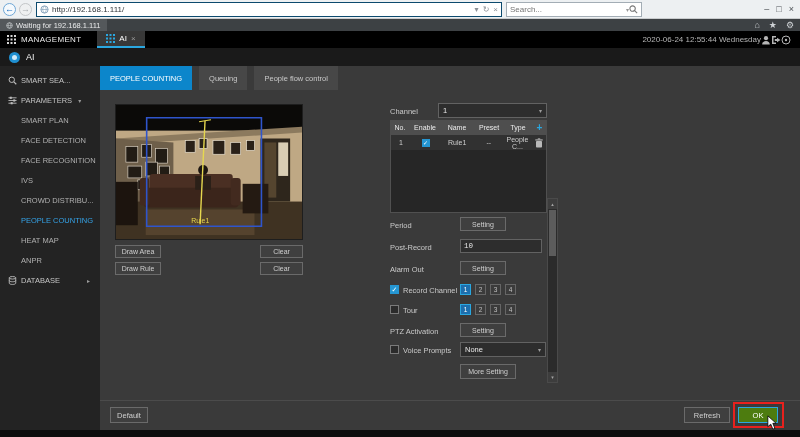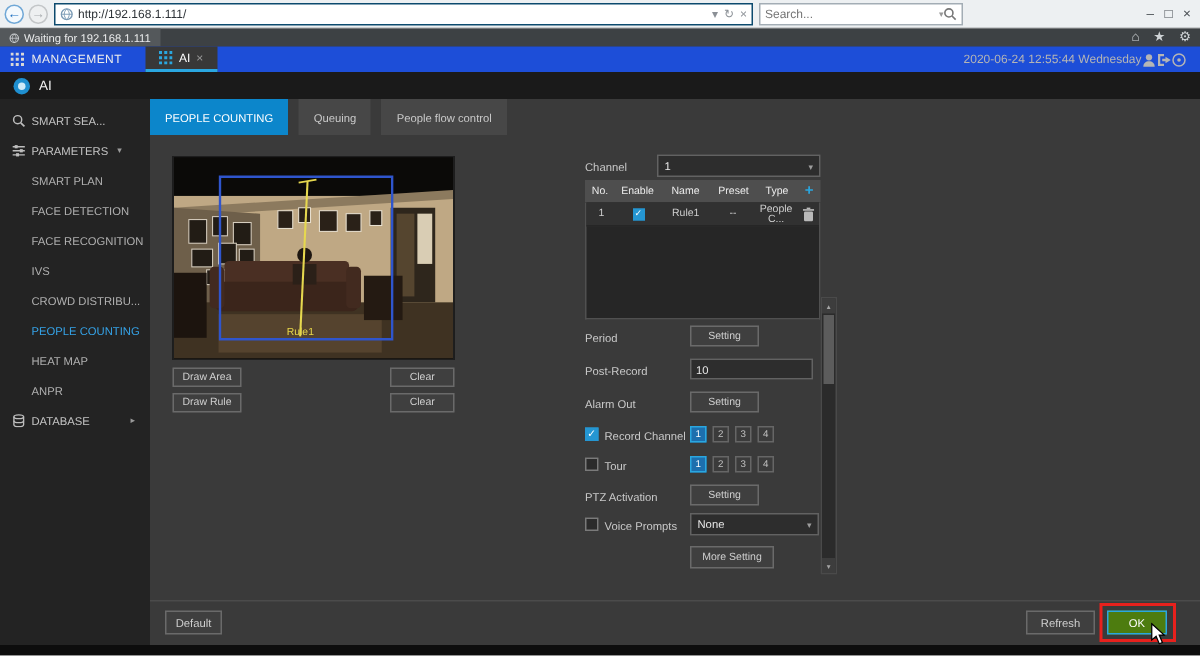--- a/index.html
+++ b/index.html
@@ -16,27 +16,27 @@
   .addrbar .url{margin-left:3px;white-space:nowrap}
   .addr-tools{margin-left:auto;display:flex;gap:4px;color:#8b9096;font-size:8px}
   .addr-tools span{cursor:pointer}
   .searchbox{margin-left:4px;width:136px;height:15px;background:#fff;border:1px solid #a3adb5;display:flex;align-items:center;padding:0 3px}
   .search-input{border:none;outline:none;flex:1;min-width:0;font-size:8px;color:#555;font-family:"Liberation Sans",sans-serif;background:transparent}
   .win-controls{margin-left:auto;display:flex;align-items:center;gap:7px;margin-right:6px;color:#4c5156;font-size:9px}
   .win-controls span{cursor:pointer}
   .ico9{width:9px;height:9px;flex:0 0 auto}
 
   
-  .brow2{position:absolute;left:0;top:19px;width:800px;height:12px;background:#3d4144;display:flex;align-items:flex-start}
+  .brow2{position:absolute;left:0;top:19px;width:800px;height:12px;background:#3d4144;display:flex;align-items:center}
   .btab{height:12px;display:flex;align-items:center;gap:3px;background:#54585b;padding:0 6px;font-size:7.5px;color:#e9eaeb;cursor:pointer}
   .brow2-icons{margin-left:auto;margin-right:6px;display:flex;gap:9px;color:#cfd3d6;font-size:9px}
   .brow2-icons span{cursor:pointer}
 
   
-  .apphdr{position:absolute;left:0;top:31px;width:800px;height:17px;background:#1d4ed8;display:flex;align-items:center}
+  .apphdr{position:absolute;left:0;top:31px;width:800px;height:17px;background:#000000;display:flex;align-items:center}
   .grid-ico{width:9px;height:9px;color:#d8d8d8;margin-left:7px;flex:0 0 auto}
   .grid-ico.blue{color:#2aa7e0;margin-left:0}
   .mgmt{margin-left:5px;font-size:8px;color:#ececec;letter-spacing:.3px}
   .ai-tab{margin-left:16px;height:17px;display:flex;align-items:center;gap:4px;background:#383838;padding:0 9px;border-bottom:2px solid #2aa7e0;font-size:8px;color:#fff;cursor:pointer}
   .ai-close{color:#9a9a9a;font-size:8px}
   .hdr-right{margin-left:auto;display:flex;align-items:flex-start;gap:0;margin-right:9px;color:#b5b5b5}
   .datetime{font-size:8px;color:#b5b5b5;white-space:nowrap}
   .hico{width:10px;height:10px;color:#b5b5b5;cursor:pointer}
 
   
@@ -100,21 +100,21 @@
   .chgroup{position:absolute;display:flex;gap:4px}
   .chgroup-record{left:360px;top:218px}
   .chgroup-tour{left:360px;top:238px}
   .chbtn{width:11px;height:11px;border:1px solid #666;background:#3b3b3b;color:#c0c0c0;font-size:6.5px;display:flex;align-items:center;justify-content:center;cursor:pointer}
   .chbtn.on{background:#1d6fae;border-color:#2aa7e0;color:#fff}
 
   .lbl-period{left:290px;top:155px}
   .btn-setting{width:46px;height:14px}
   .btn-setting-period{left:360px;top:151px}
   .lbl-postrecord{left:290px;top:177px}
-  .inp{position:absolute;background:#2d2d2d;border:1px solid #626262;color:#e6e6e6;font-size:7.5px;padding:0 3px;font-family:Liberation Sans, sans-serif}
+  .inp{position:absolute;background:#2d2d2d;border:1px solid #626262;color:#e6e6e6;font-size:7.5px;padding:0 3px;font-family:Liberation Mono, monospace}
   .inp-postrecord{left:360px;top:173px;width:82px;height:14px}
   .lbl-seconds{left:448px;top:177px}
   .lbl-alarmout{left:290px;top:199px}
   .btn-setting-alarm{left:360px;top:195px}
   .lbl-ptz{left:290px;top:261px}
   .btn-setting-ptz{left:360px;top:257px}
   .btn-more{left:360px;top:298px;width:56px;height:15px}
 
   
   .scrollbar{position:absolute;left:447px;top:132px;width:11px;height:185px;background:#2b2b2b;border:1px solid #4a4a4a}

